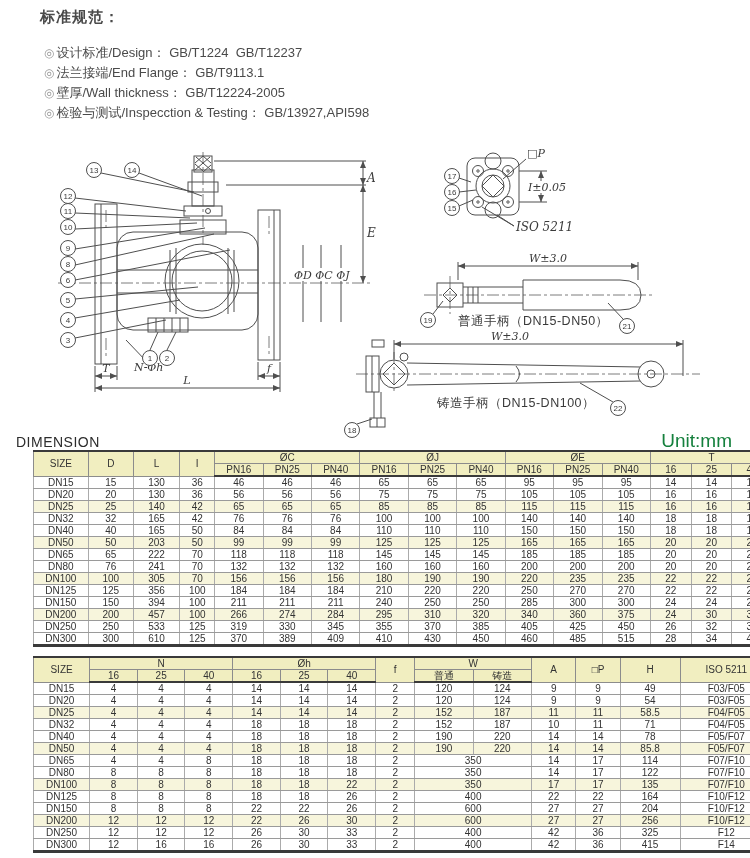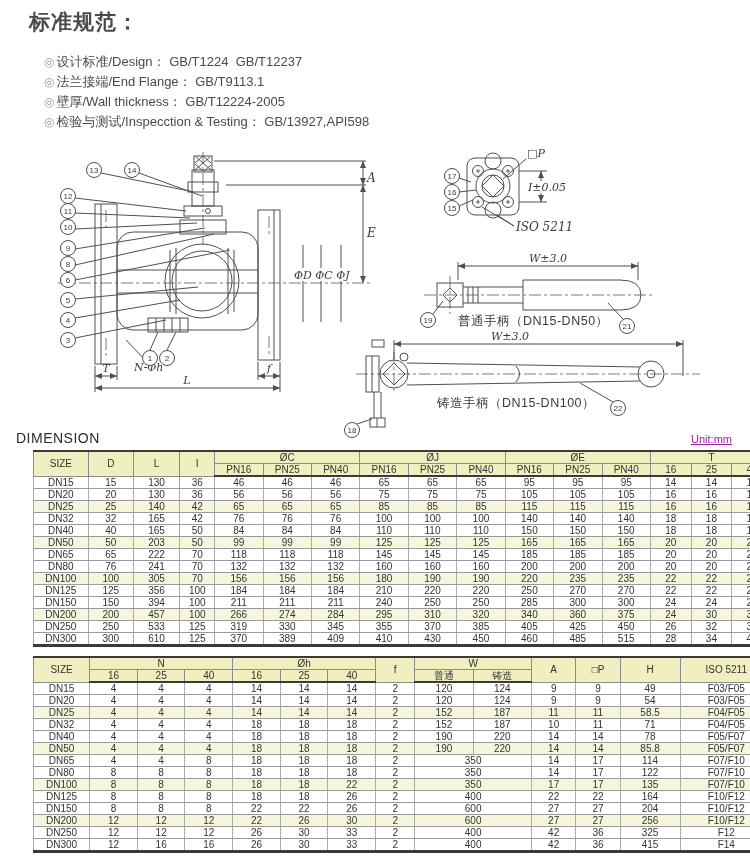--- a/index.html
+++ b/index.html
@@ -1,40 +1,40 @@
 <!DOCTYPE html>
 <html><head>
 <meta charset="utf-8">
 <style>
   html,body{margin:0;padding:0;background:#ffffff;}
   body{width:750px;height:858px;position:relative;font-family:"Liberation Sans",sans-serif;color:#3f3f3f;overflow:hidden;}
 
   
   .spec-header{position:absolute;left:28px;top:8px;}
-  .page-title{font-size:21px;font-weight:bold;color:#4a4a4a;margin:0 0 7px 1px;letter-spacing:1px;}
+  .page-title{font-size:15px;font-weight:bold;color:#4a4a4a;margin:0 0 7px 12px;letter-spacing:1px;}
   .specs{list-style:none;margin:16px;padding:0;font-size:13px;color:#4a4a4a;}
   .specs li{line-height:19px;white-space:pre;}
   .bullet{color:#969696;margin-right:2px;font-size:12px;}
 
   
   #drawing{position:absolute;left:0;top:130px;width:750px;height:310px;}
   #drawing .ln,#drawing .dim{stroke:#4f4f4f;stroke-width:1;fill:none;}
   #drawing .cl{stroke:#5a5a5a;stroke-width:0.8;stroke-dasharray:12 3 3 3;fill:none;}
   #drawing .co circle{fill:#ffffff;stroke:#4f4f4f;stroke-width:1;}
   #drawing text{fill:#3a3a3a;}
   #drawing .co text{font:8px "Liberation Sans",sans-serif;text-anchor:middle;}
   .dl{font:italic 11px "DejaVu Serif",serif;}
   .dl.big{font-size:12px;}
   .hlabel{font:12.5px "Liberation Sans",sans-serif;fill:#4a4a4a;letter-spacing:0.5px;}
   .wbg{fill:#ffffff;stroke:none;}
 
   
   .dim-head{position:absolute;top:430px;left:16px;width:716px;display:flex;justify-content:space-between;align-items:baseline;}
   .dim-title{font-size:14px;color:#2c2c2c;letter-spacing:0.5px;}
-  .dim-unit{font-size:11px;color:#a21caf;text-decoration:underline;}
+  .dim-unit{font-size:19px;color:#15803d;}
 
   
   table.tbl{position:absolute;left:33px;width:740px;border-collapse:collapse;table-layout:fixed;
     font-size:10px;color:#333;text-align:center;border-top:2px solid #3a3a3a;border-bottom:3px solid #3a3a3a;}
   #table1{top:450px;}
   #table2{top:656px;}
   .tbl th,.tbl td{border:1px solid #9a9a9a;padding:0;height:11px;line-height:11px;
     font-weight:normal;overflow:hidden;white-space:nowrap;}
   .tbl thead th{background:#f1eec0;border-color:#8c8c8c;}
   .tbl thead tr:last-child th{border-bottom:2px solid #3a3a3a;margin-top:8px;}

